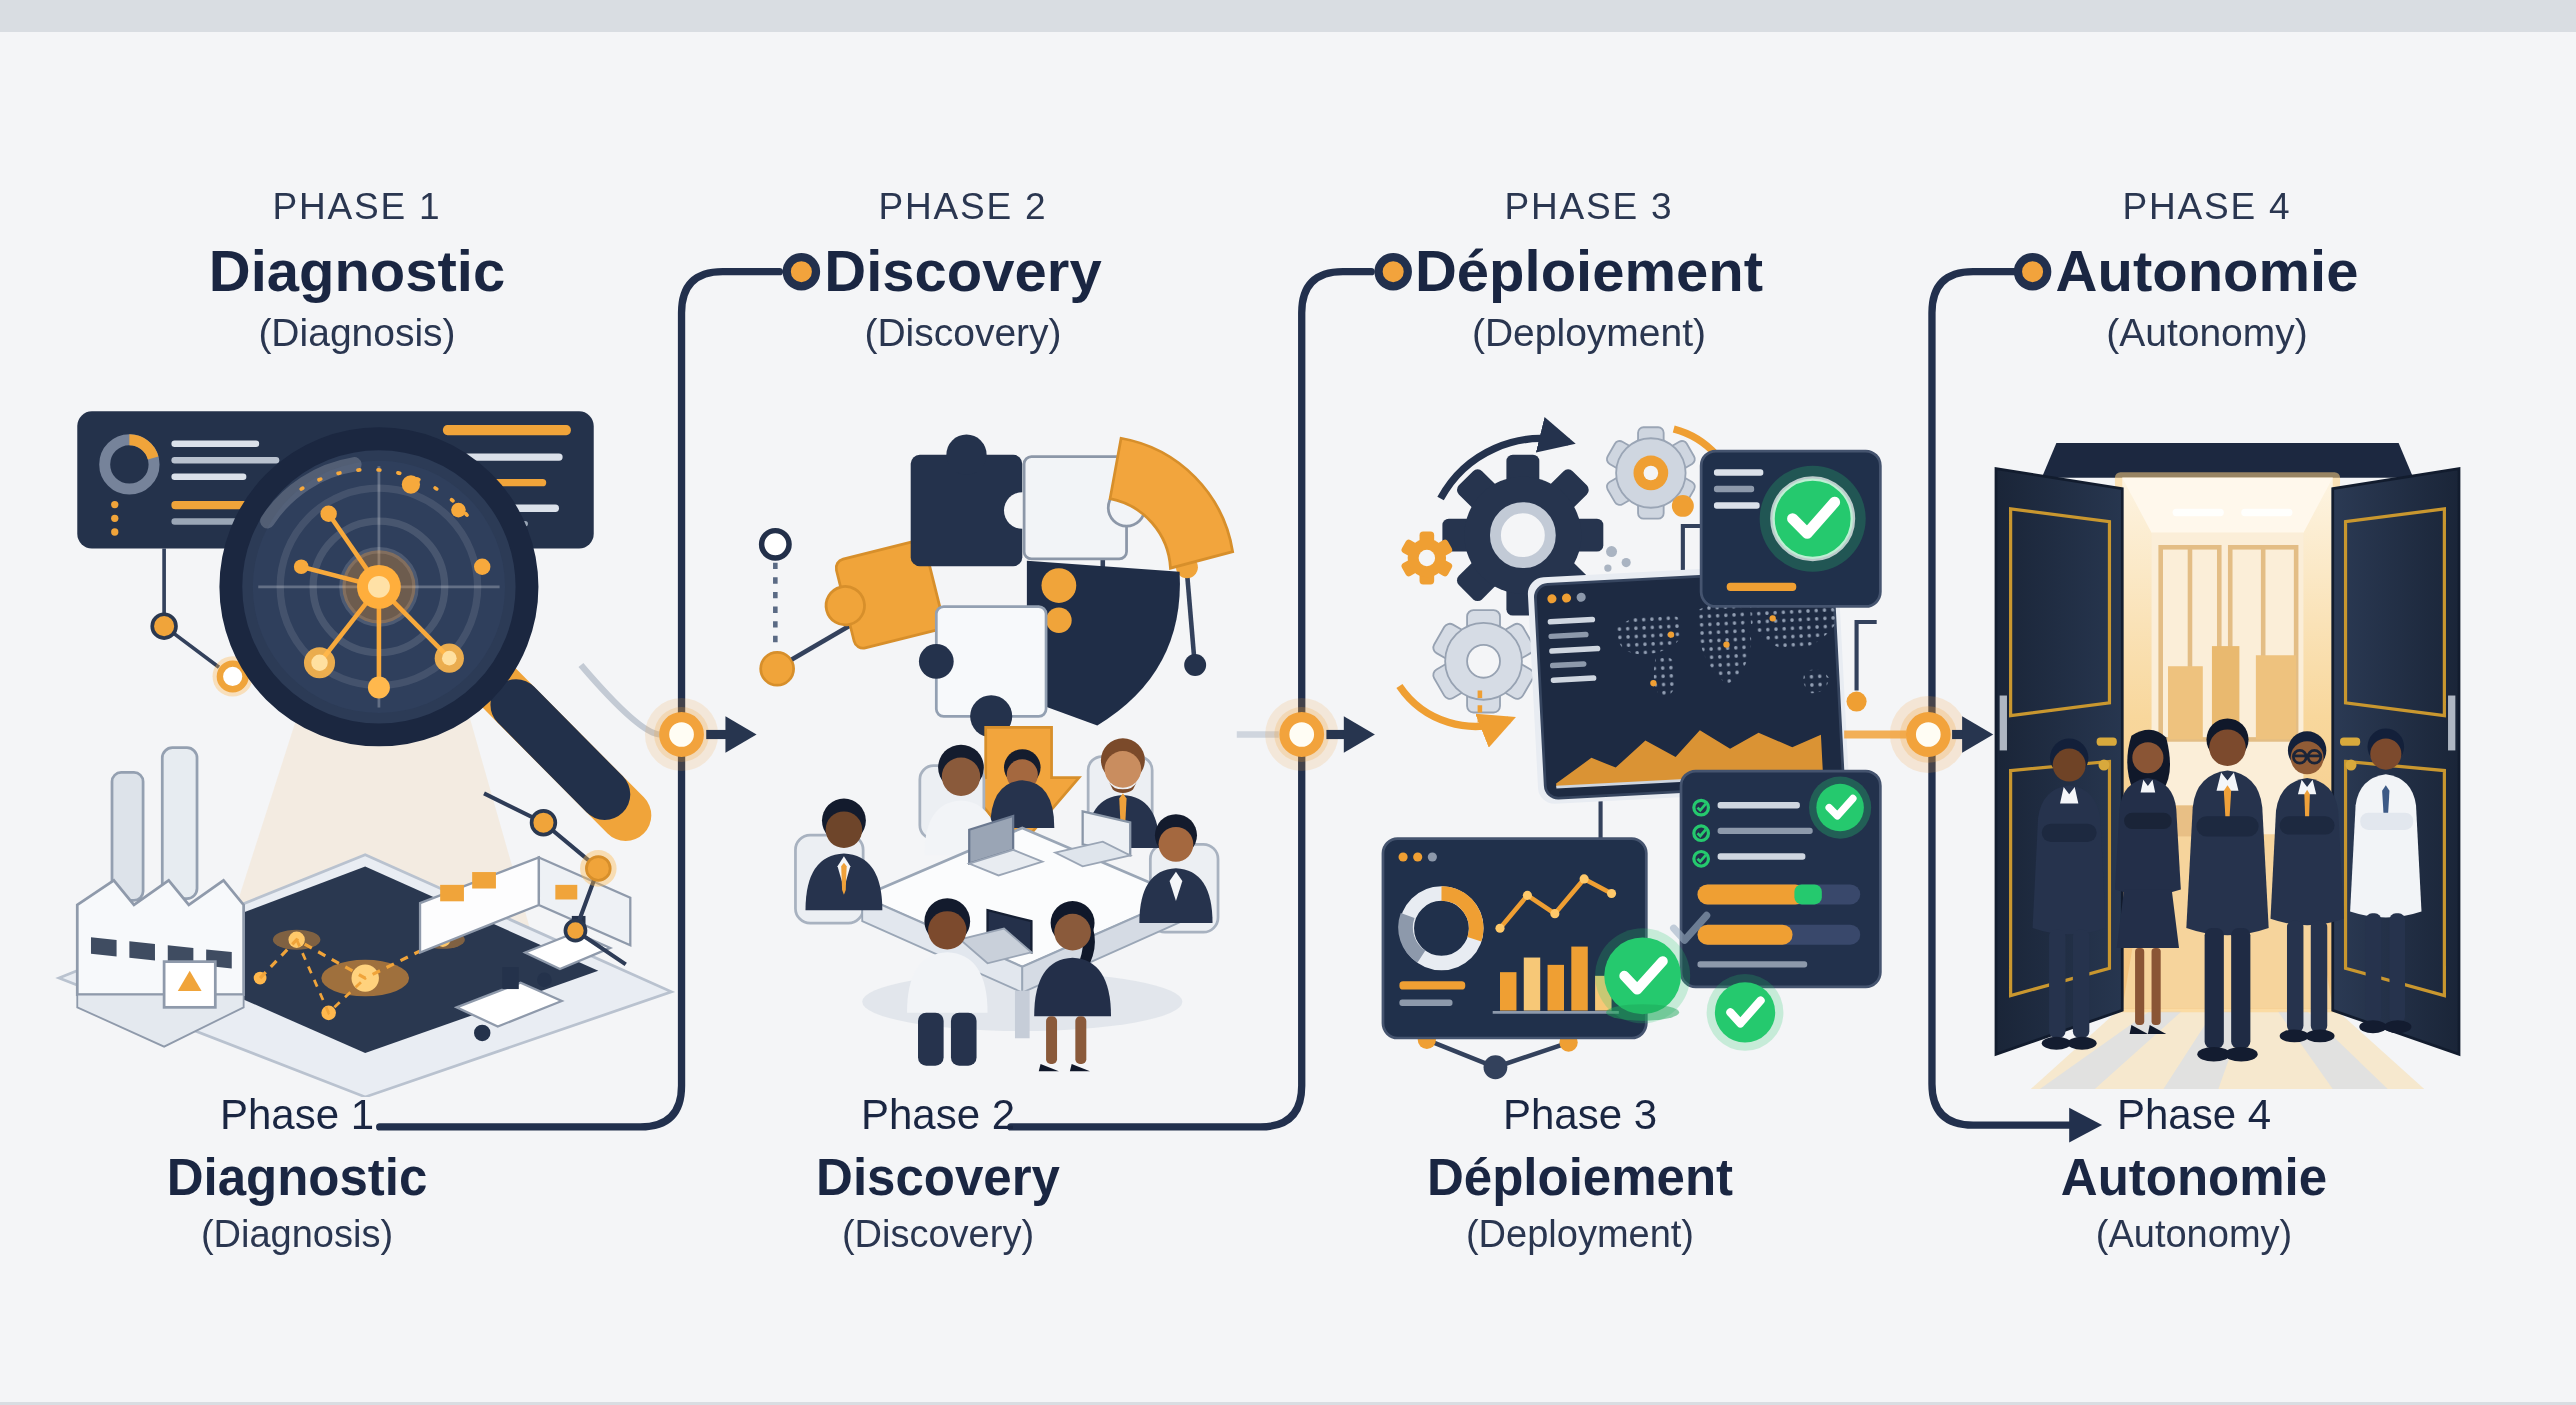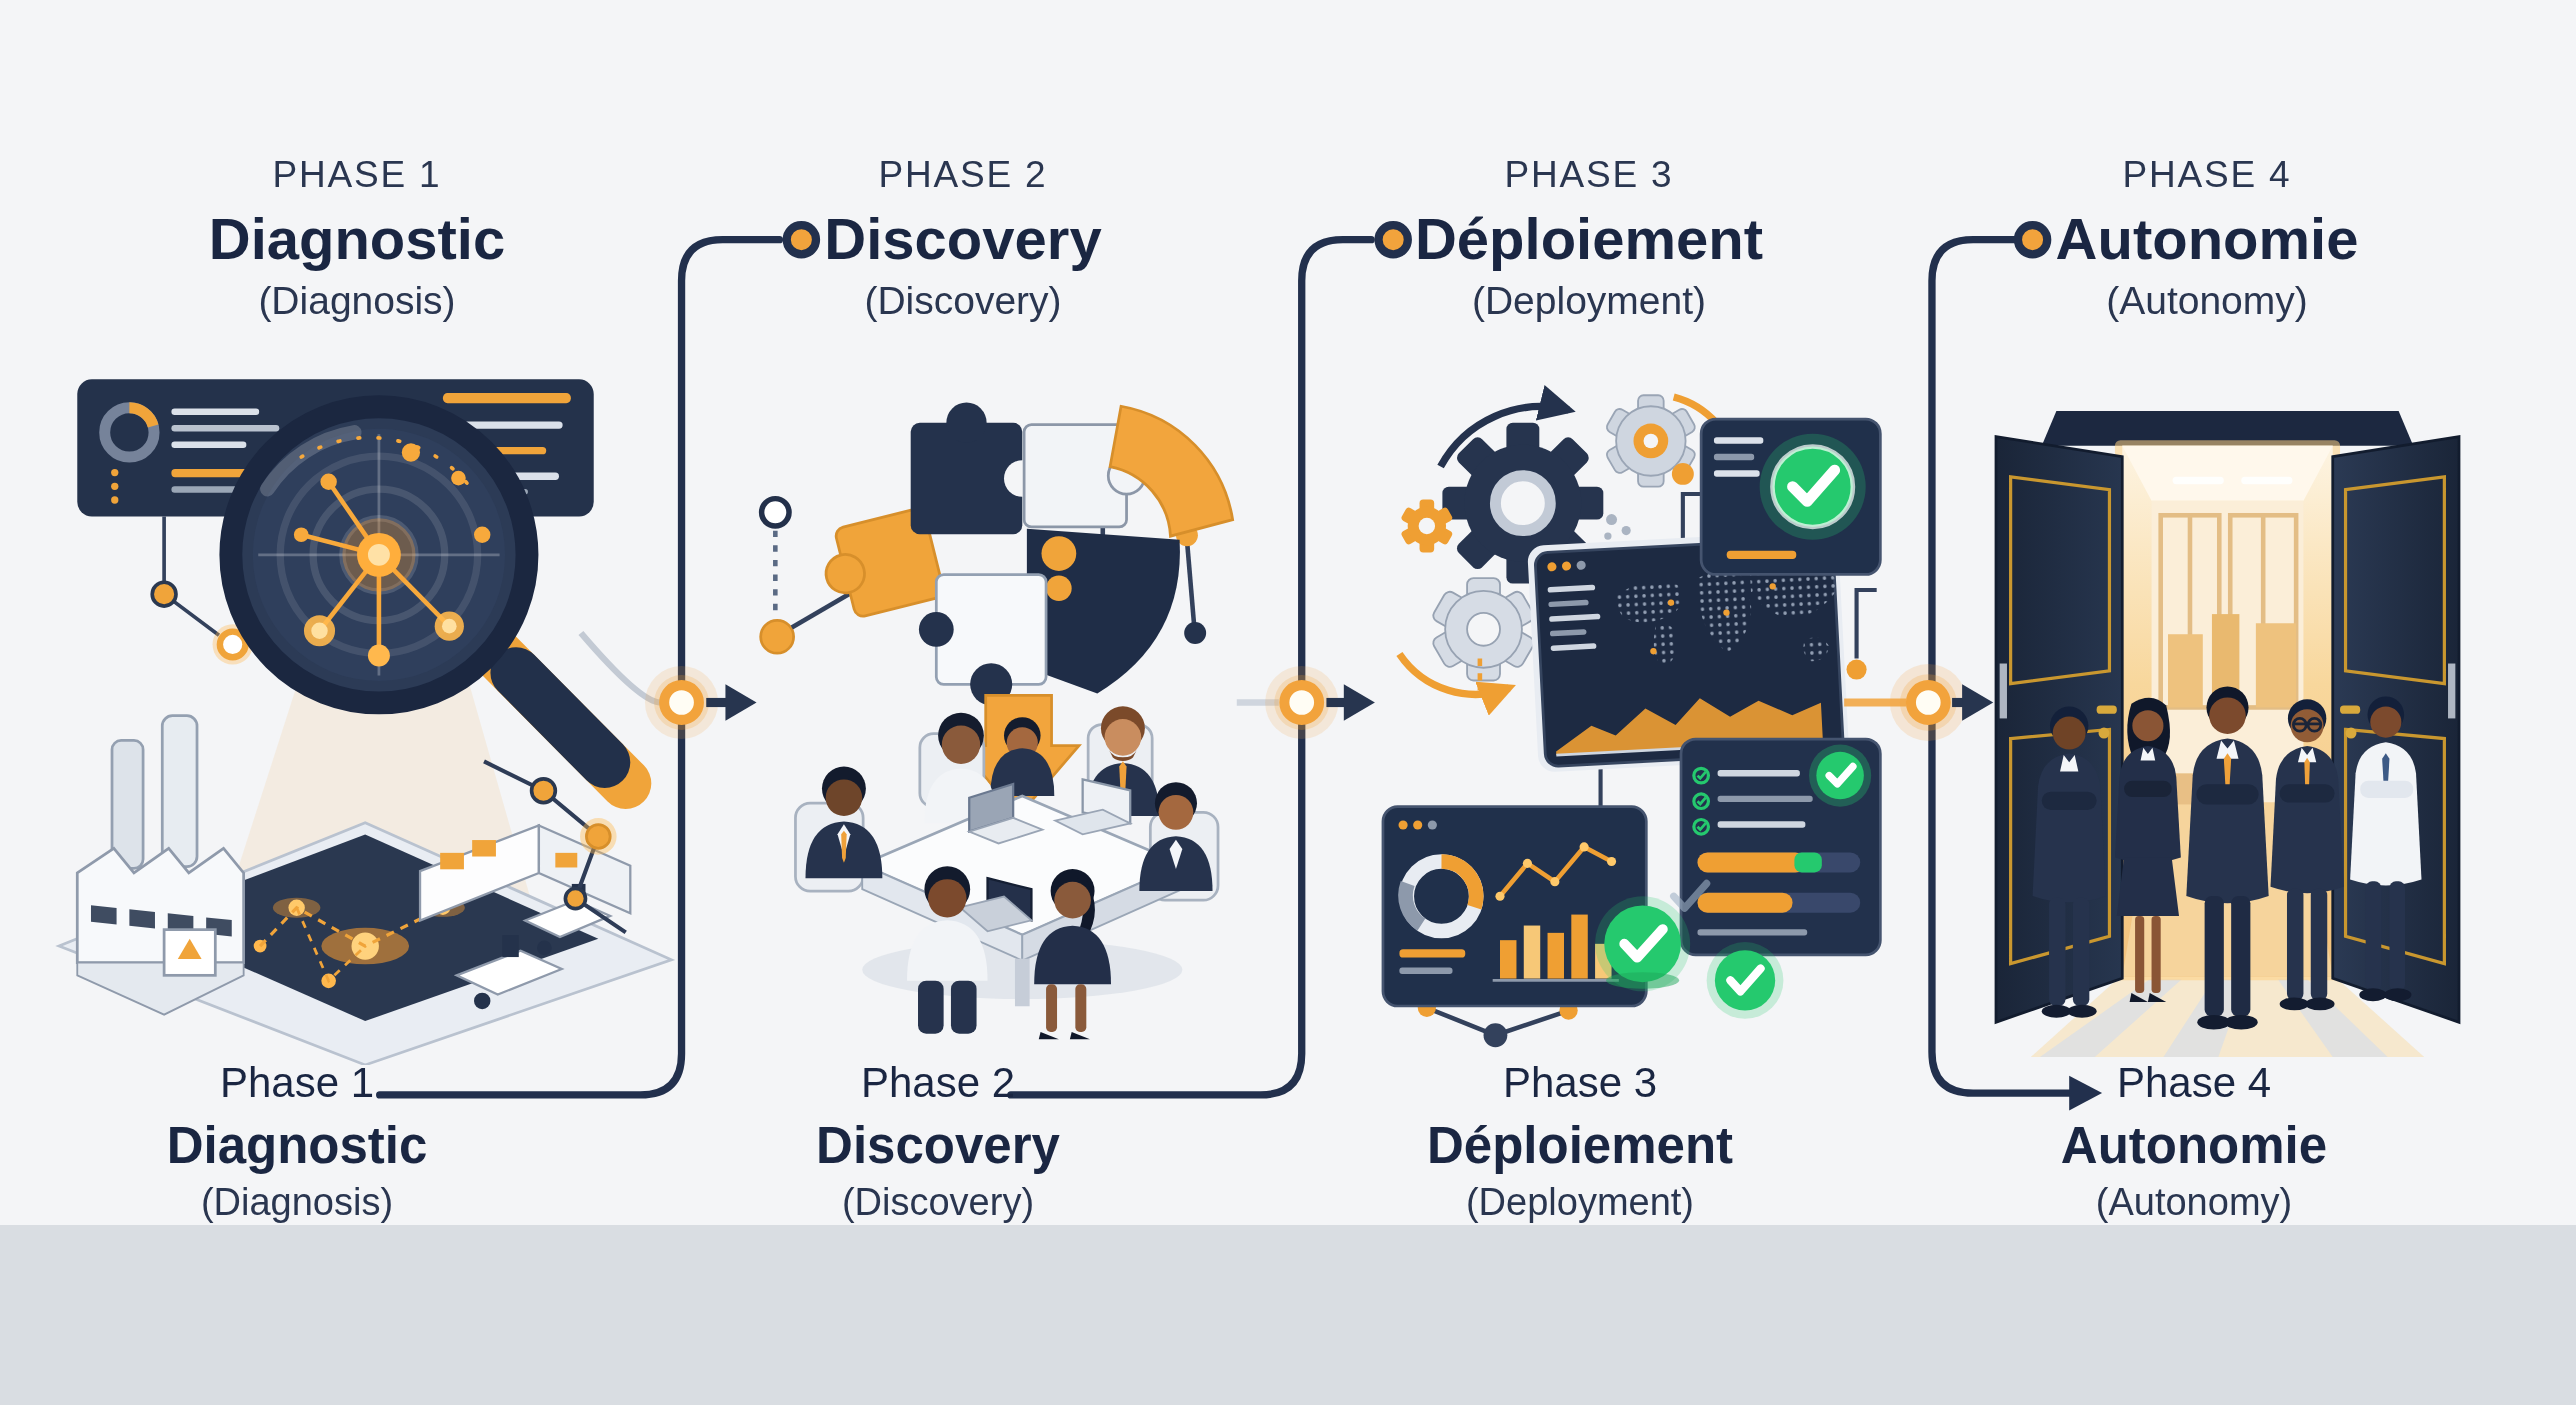--- a/index.html
+++ b/index.html
@@ -1,17 +1,17 @@
 <!DOCTYPE html>
 <html style="font-size:14.6px"><head>
 <meta charset="utf-8">
 <style>
   html,body{margin:0;padding:0;}
   body{background:#d9dde2;font-family:"Liberation Sans","DejaVu Sans",sans-serif;}
-  #canvas{position:relative;width:2576px;height:1225px;background:var(--bg,#f4f5f7);overflow:hidden;}
+  #canvas{position:relative;width:2576px;height:1370px;background:var(--bg,#f4f5f7);overflow:hidden;margin-top:32px;}
   .hdr,.ftr{position:absolute;text-align:center;transform:translateX(-50%);white-space:nowrap;z-index:6;}
   .eyebrow{font-size:37px;font-weight:500;letter-spacing:1.8px;color:var(--ink-soft,#2d3a54);}
   .title-top{font-size:58px;font-weight:bold;color:var(--ink,#1a2642);margin-top:9.1px;}
   .subtitle-top{font-size:39px;font-weight:400;color:var(--ink-soft,#232e45);margin-top:7.3px;}
   .phase-label{font-size:42px;font-weight:400;color:var(--ink,#1e2a44);}
   .title-bot{font-size:51px;font-weight:bold;color:var(--ink,#1a2642);margin-top:9.1px;}
   .subtitle-bot{font-size:38px;font-weight:400;color:var(--ink-soft,#232e45);margin-top:5.5px;}
   .illus{position:absolute;z-index:2;}
   #timeline{position:absolute;left:0;top:0;z-index:4;pointer-events:none;}
 </style>

